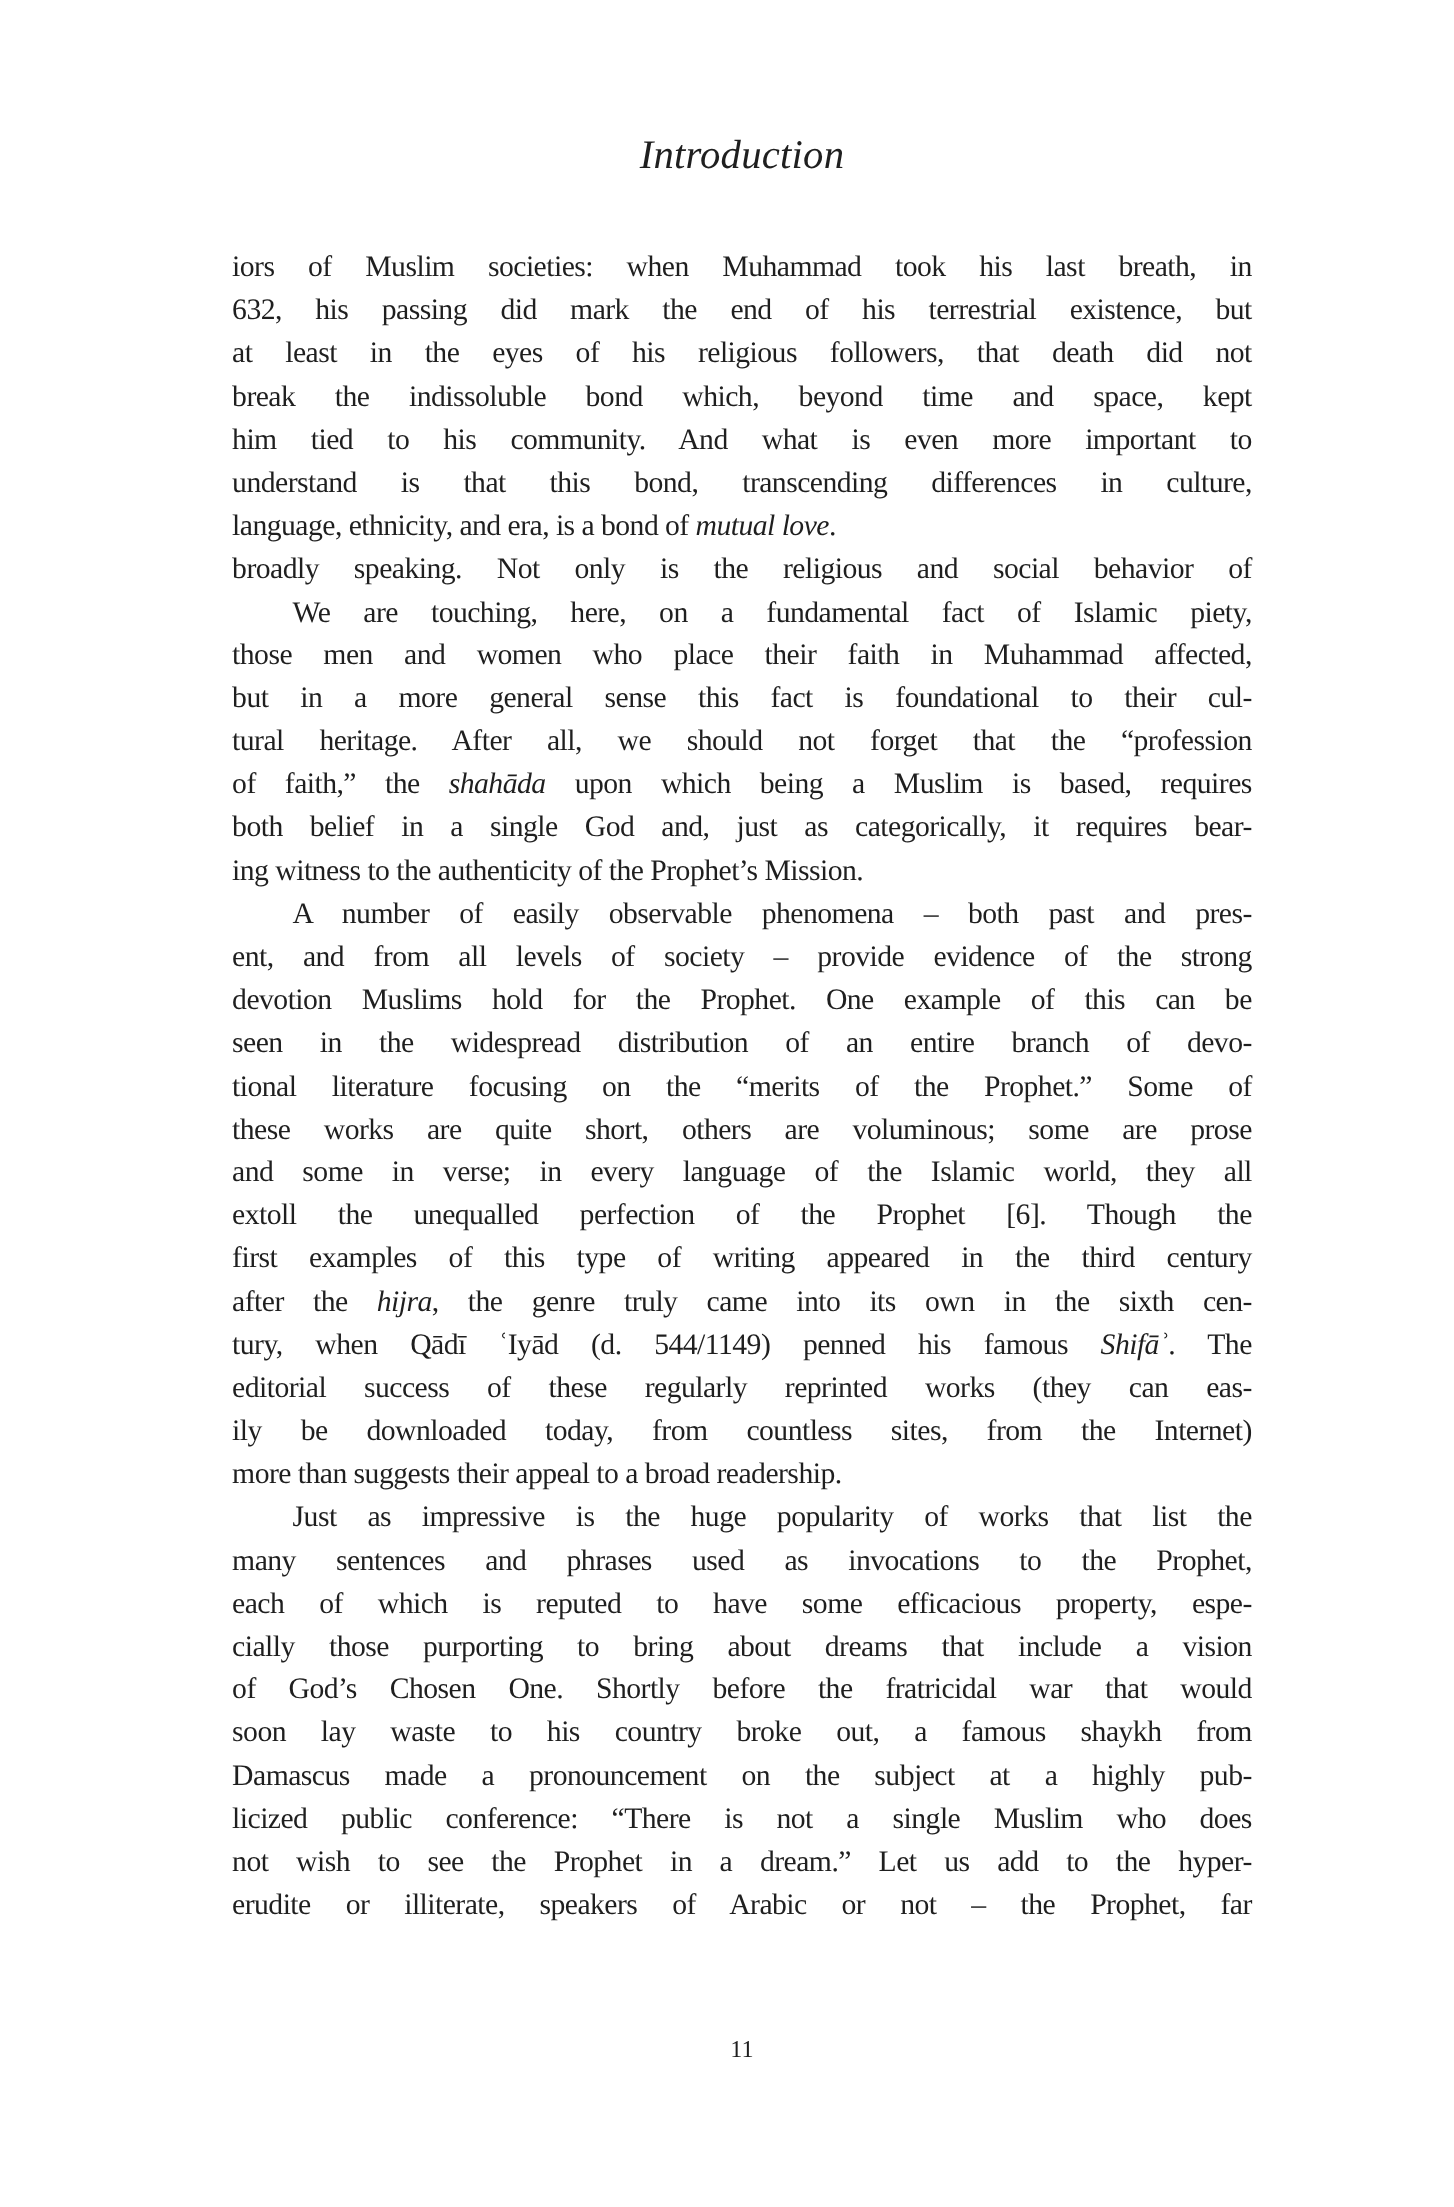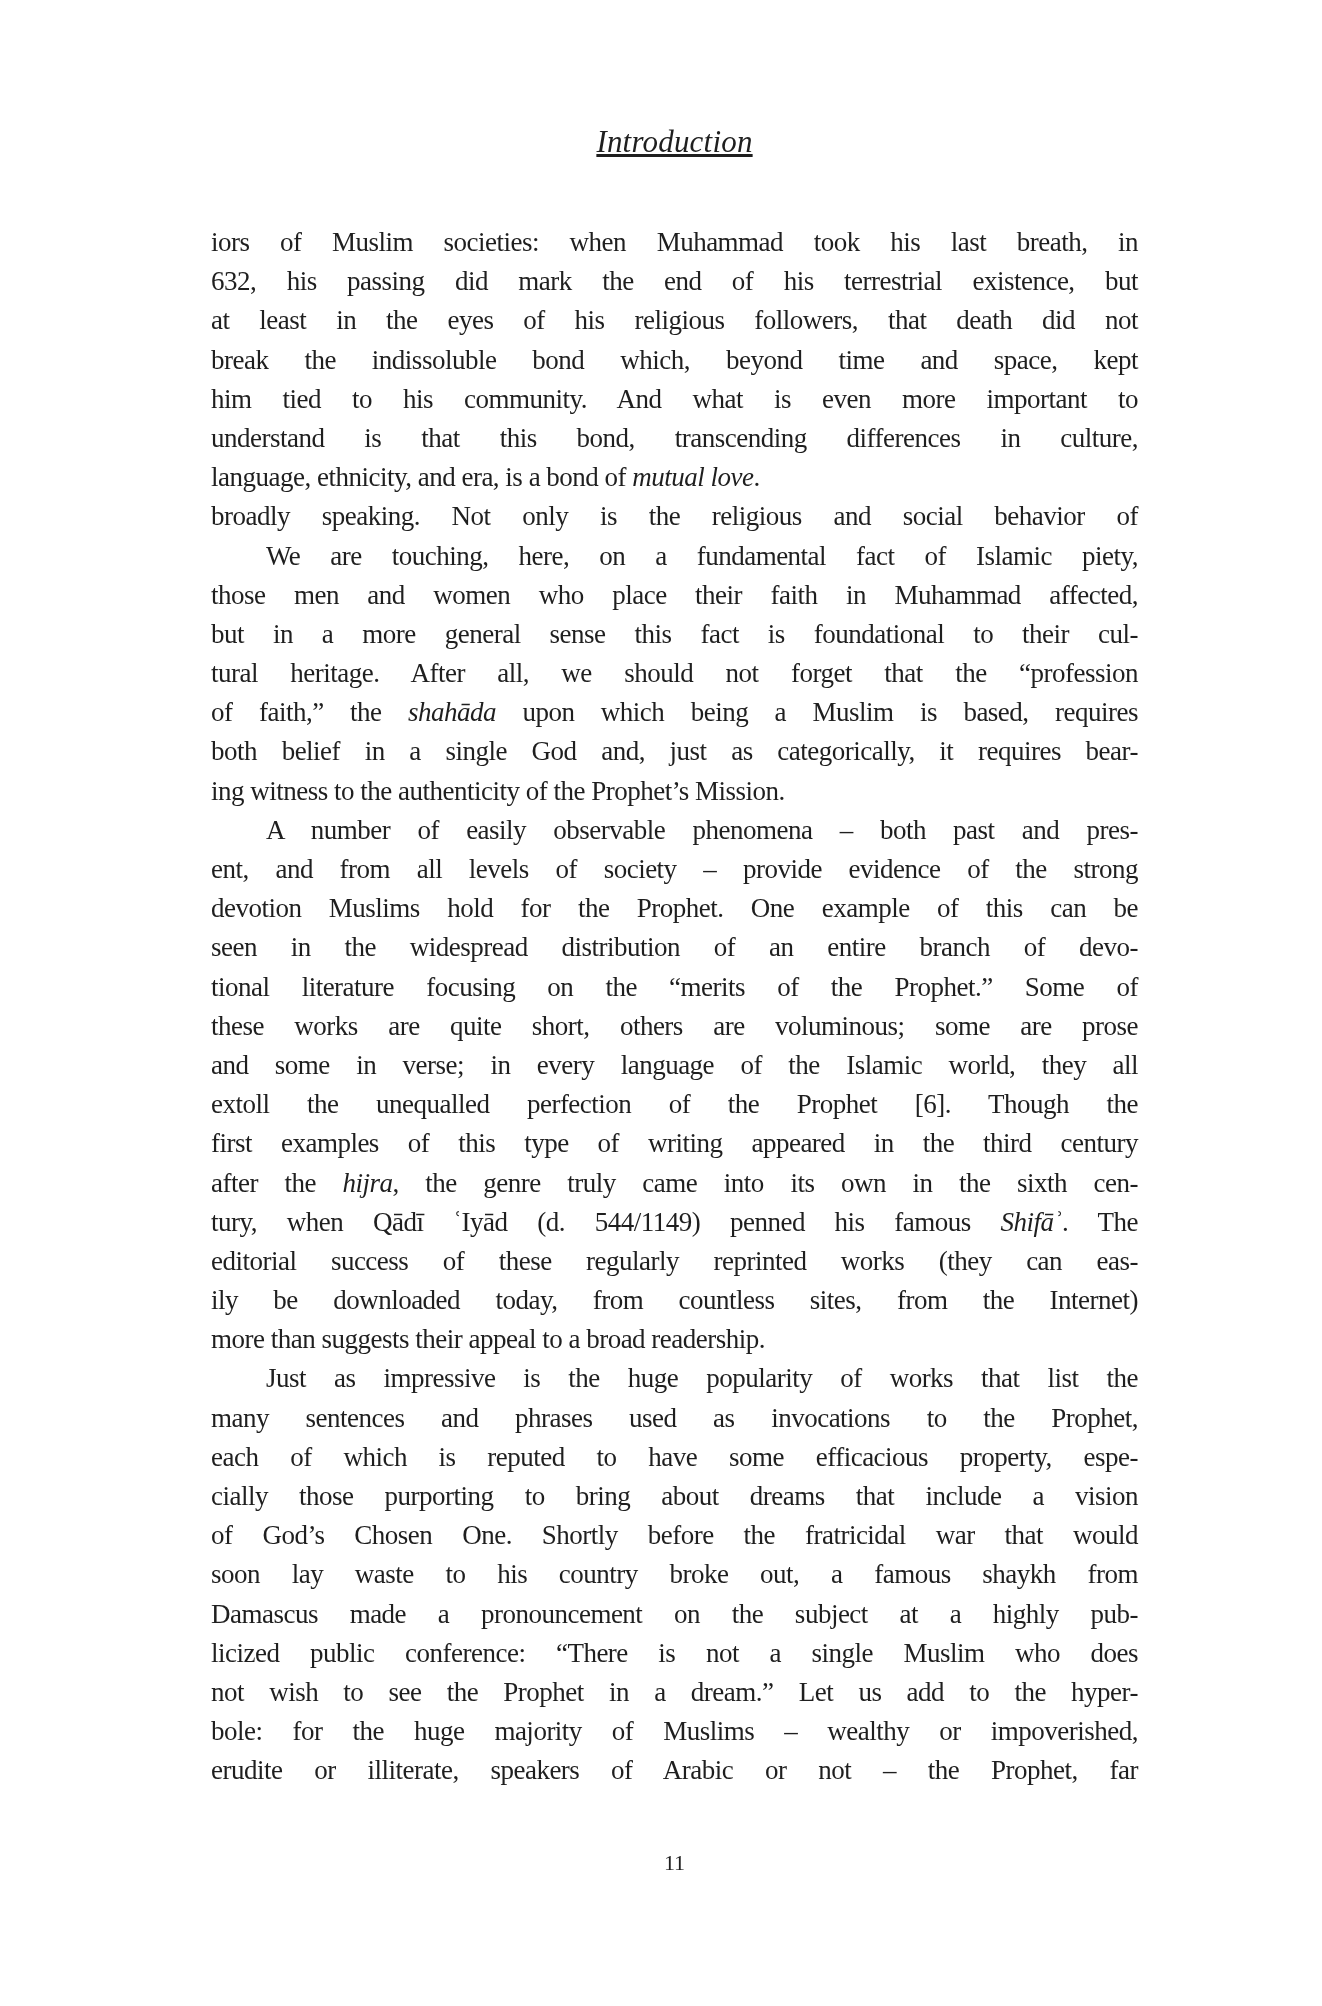--- a/index.html
+++ b/index.html
@@ -20,24 +20,23 @@
     inset: 0;
     background: #ffffff;
   }
   .chapter-title {
     position: absolute;
     left: 211px;
     top: 124px;
     width: 927px;
     text-align: center;
     font-style: italic;
-    font-size: 31px;
+    font-size: 37px;
     line-height: 36px;
     letter-spacing: 0.2px;
-    text-decoration: underline;
   }
   .body-text {
     position: absolute;
     left: 211px;
     top: 223px;
     width: 927px;
   }
   .text-line {
     font-size: 27px;
     line-height: 39.2px;
@@ -103,18 +102,17 @@
       <div class="text-line last"><span>more than suggests their appeal to a broad readership.</span></div>
       <div class="text-line indent"><span>Just as impressive is the huge popularity of works that list the</span></div>
       <div class="text-line"><span>many sentences and phrases used as invocations to the Prophet,</span></div>
       <div class="text-line"><span>each of which is reputed to have some efficacious property, espe-</span></div>
       <div class="text-line"><span>cially those purporting to bring about dreams that include a vision</span></div>
       <div class="text-line"><span>of God’s Chosen One. Shortly before the fratricidal war that would</span></div>
       <div class="text-line"><span>soon lay waste to his country broke out, a famous shaykh from</span></div>
       <div class="text-line"><span>Damascus made a pronouncement on the subject at a highly pub-</span></div>
       <div class="text-line"><span>licized public conference: “There is not a single Muslim who does</span></div>
       <div class="text-line"><span>not wish to see the Prophet in a dream.” Let us add to the hyper-</span></div>
-      <div class="text-line"><span>bole: for the huge majority of Muslims – wealthy or impoverished,</span></div>
       <div class="text-line"><span>erudite or illiterate, speakers of Arabic or not – the Prophet, far</span></div>
     </div>
 
   <div class="page-number">11</div>
 </div>
 
 </body></html>

